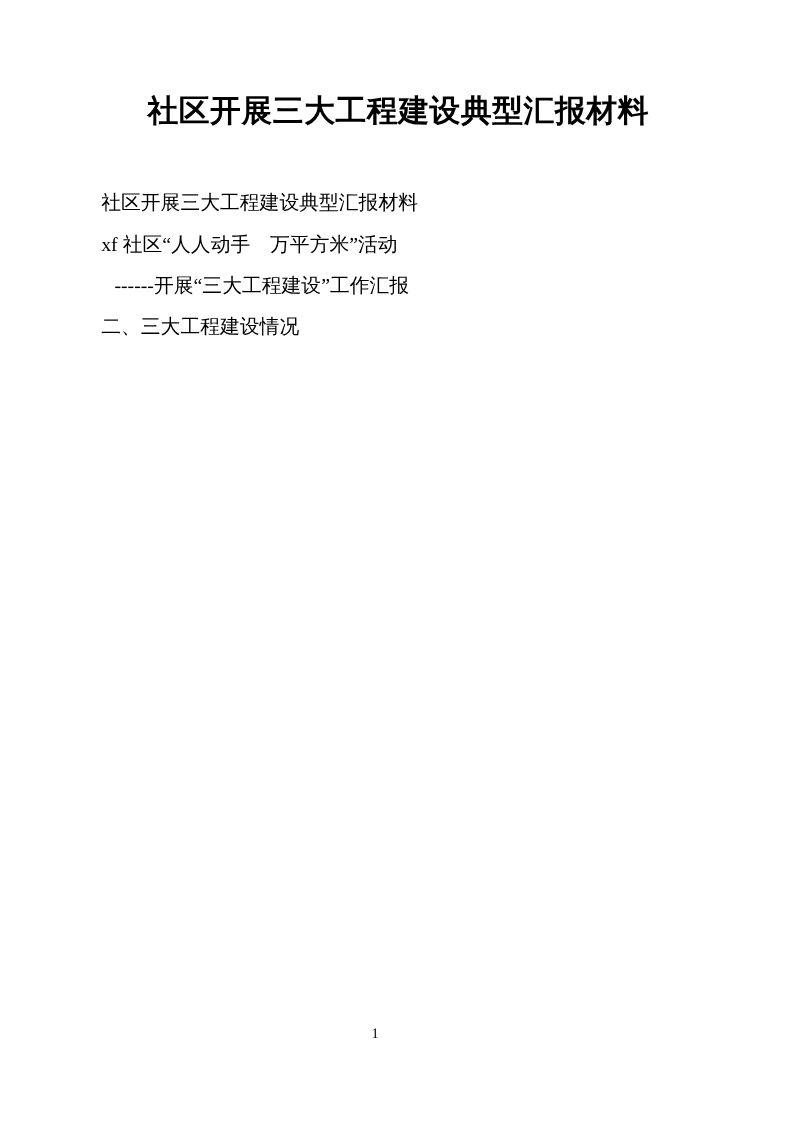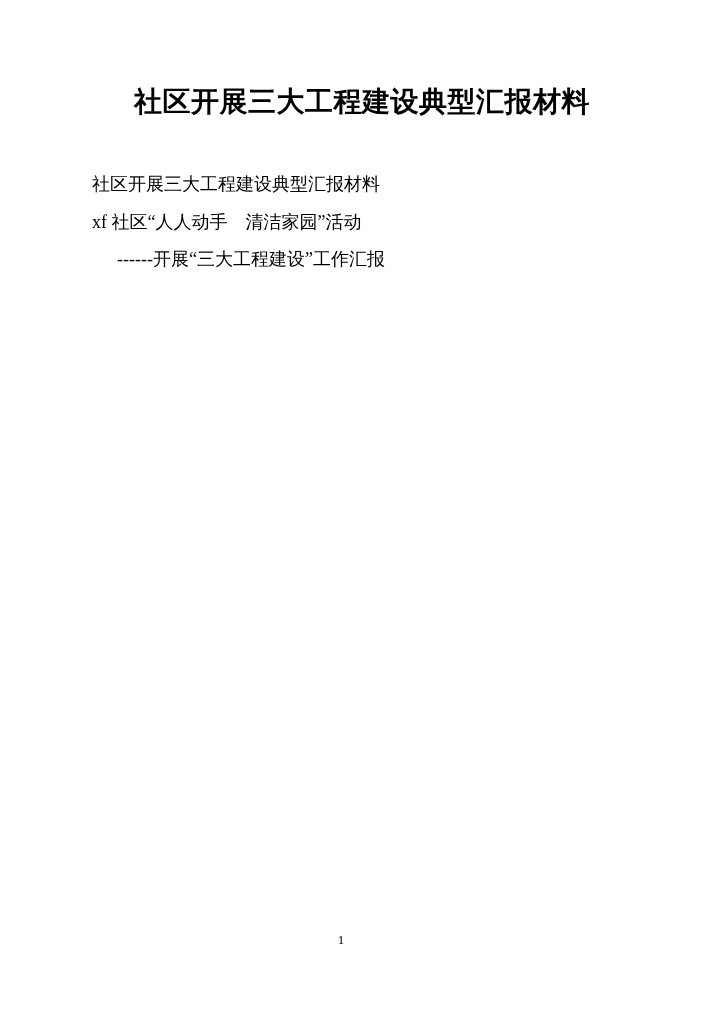--- a/index.html
+++ b/index.html
@@ -35,45 +35,45 @@
     font-size: 18px;
     line-height: 37.6px;
     text-align: justify;
     text-justify: inter-ideograph;
     text-align-last: left;
     margin: 0;
     word-break: break-all;
   }
   .para.first-indent {
     text-indent: 12px;
-    margin-left: 13px;
   }
   .page-number {
     position: absolute;
     top: 932px;
     left: 0;
     width: 100%;
     text-align: center;
     font-size: 13px;
     line-height: 16px;
   }
 </style>
 </head>
 <body>
 
 <div class="page">
   <div class="content">
     <h1 class="doc-title">社区开展三大工程建设典型汇报材料</h1>
 
     <p class="para">社区开展三大工程建设典型汇报材料</p>
 
-    <p class="para">xf 社区“人人动手　清洁家园”活动</p>
+    <p class="para">xf 社区“人人动手　万平方米”活动</p>
 
     <p class="para first-indent">------开展“三大工程建设”工作汇报</p>
 
 
 
 
+    <p class="para">二、三大工程建设情况</p>
 
   </div>
 
   <div class="page-number">1</div>
 </div>
 
 </body></html>

